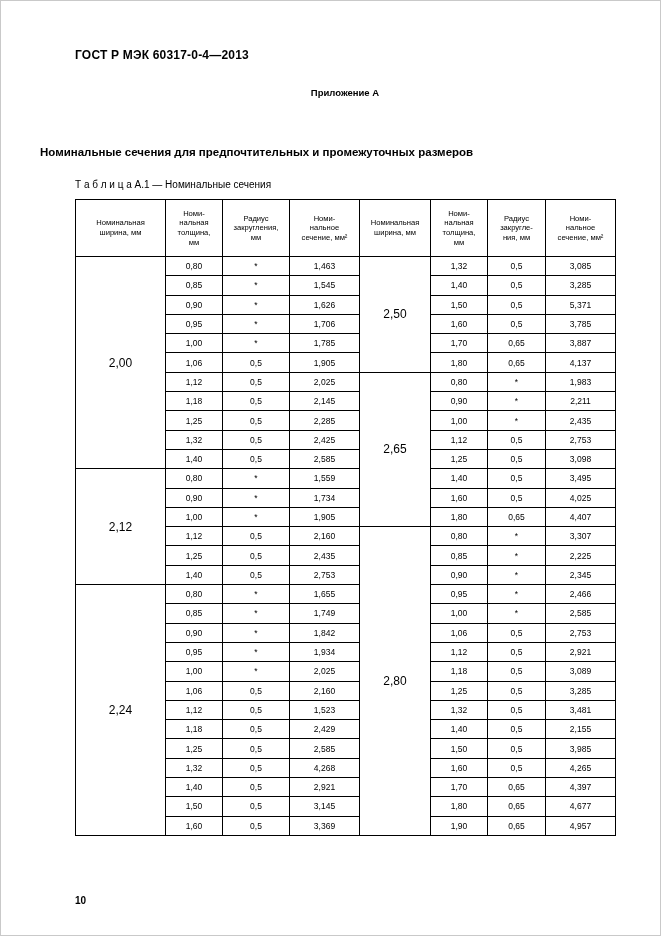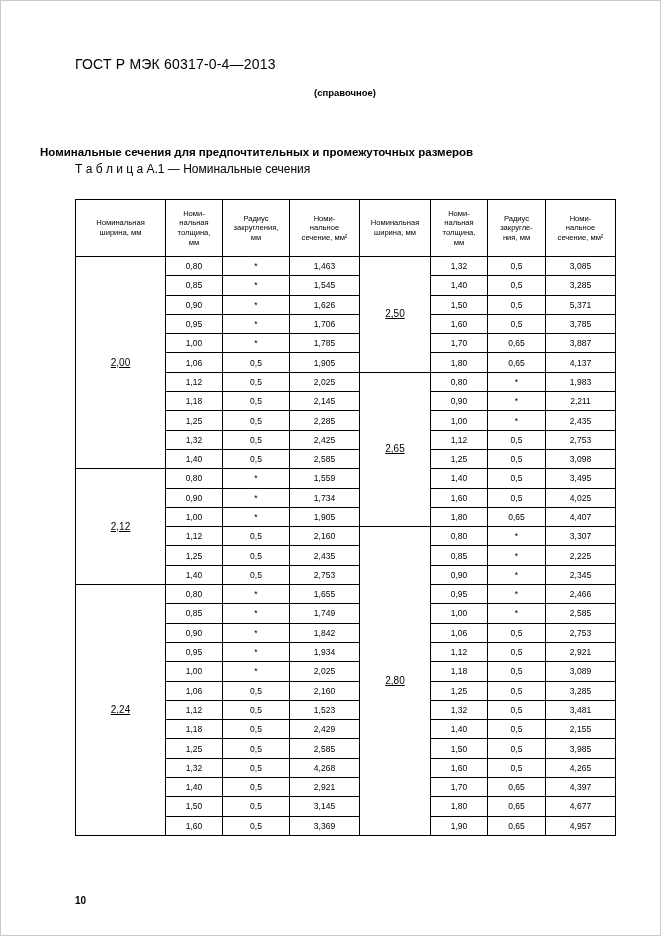--- a/index.html
+++ b/index.html
@@ -2,48 +2,48 @@
 <html><head>
 <meta charset="utf-8">
 <style>
   html,body{margin:0;padding:0;}
   body{
     width:661px;height:936px;position:relative;background:#ffffff;
     font-family:"Liberation Sans",sans-serif;color:#000;
     -webkit-font-smoothing:antialiased;
   }
   .page-frame{position:absolute;inset:0;border:1px solid #c9c9c9;box-sizing:border-box;}
-  .doc-code{position:absolute;left:75px;top:56px;font-size:14px;font-weight:normal;letter-spacing:.2px;}
+  .doc-code{position:absolute;left:75px;top:48px;font-size:12px;font-weight:bold;letter-spacing:.2px;}
   .annex{position:absolute;left:75px;top:86px;width:540px;text-align:center;font-size:9.5px;font-weight:bold;line-height:13px;}
   .page-title{position:absolute;left:40px;top:146px;width:600px;font-size:11.5px;font-weight:bold;}
-  .table-caption{position:absolute;left:75px;top:162px;font-size:12px;}
+  .table-caption{position:absolute;left:75px;top:179px;font-size:10px;}
   table.nom{
     position:absolute;left:75px;top:199px;width:540px;
     border-collapse:collapse;table-layout:fixed;
   }
   table.nom th{
     border:1px solid #000;font-weight:normal;font-size:7.6px;line-height:9.6px;
     height:54px;padding:1px 2px;text-align:center;vertical-align:middle;white-space:pre-line;
   }
   table.nom td{
     border:1px solid #000;font-size:8.5px;height:18.3px;line-height:10px;
     padding:0 2px;text-align:center;vertical-align:middle;
   }
-  table.nom td.wcell{font-size:10px;text-decoration:underline;}
+  table.nom td.wcell{font-size:12px;}
   .page-number{position:absolute;left:75px;top:895px;font-size:10px;font-weight:bold;}
 </style>
 </head>
 <body>
 
 <div class="page-frame"></div>
 
 <div class="doc-code">ГОСТ Р МЭК 60317-0-4—2013</div>
 
 <div class="annex">
-  <div>(справочное)</div>
+  <div>Приложение А</div>
 </div>
 
 <div class="page-title">Номинальные сечения для предпочтительных и промежуточных размеров</div>
 
 <div class="table-caption">Т а б л и ц а  А.1 — Номинальные сечения</div>
 
 <table class="nom">
   <colgroup>
     <col style="width:90px">
       <col style="width:57px">

